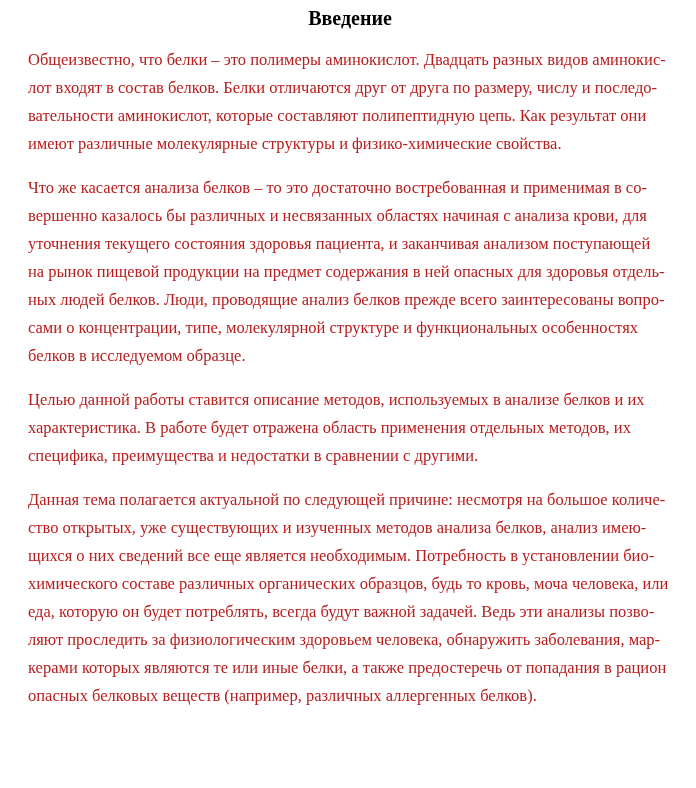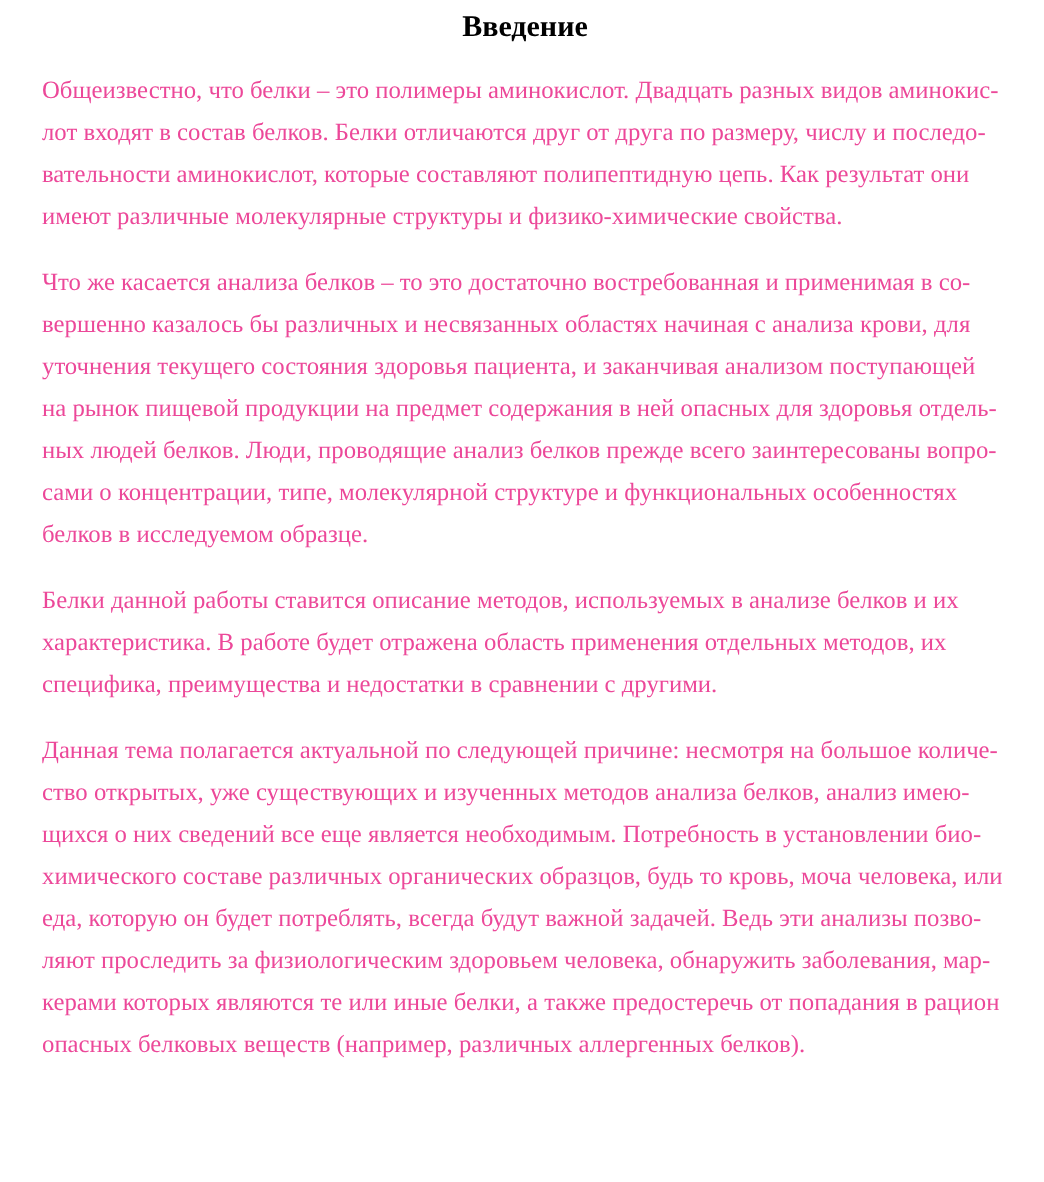--- a/index.html
+++ b/index.html
@@ -24,21 +24,21 @@
       font-size: 20px;
       line-height: 24px;
       font-weight: bold;
       color: #000000;
     }
     .paragraph {
       margin: 16px 0 10px 0;
       font-size: 16.5px;
       line-height: 28px;
       white-space: pre;
-      color: #ec4899;
+      color: #b91c1c;
     }
   </style>
 </head>
 <body>
 
 <div class="page">
   <h1 class="doc-title">Введение</h1>
 
   <p class="paragraph">Общеизвестно, что белки – это полимеры аминокислот. Двадцать разных видов аминокис-
 лот входят в состав белков. Белки отличаются друг от друга по размеру, числу и последо-
@@ -46,21 +46,21 @@
 имеют различные молекулярные структуры и физико-химические свойства.</p>
 
   <p class="paragraph">Что же касается анализа белков – то это достаточно востребованная и применимая в со-
 вершенно казалось бы различных и несвязанных областях начиная с анализа крови, для
 уточнения текущего состояния здоровья пациента, и заканчивая анализом поступающей
 на рынок пищевой продукции на предмет содержания в ней опасных для здоровья отдель-
 ных людей белков. Люди, проводящие анализ белков прежде всего заинтересованы вопро-
 сами о концентрации, типе, молекулярной структуре и функциональных особенностях
 белков в исследуемом образце.</p>
 
-  <p class="paragraph">Белки данной работы ставится описание методов, используемых в анализе белков и их
+  <p class="paragraph">Целью данной работы ставится описание методов, используемых в анализе белков и их
 характеристика. В работе будет отражена область применения отдельных методов, их
 специфика, преимущества и недостатки в сравнении с другими.</p>
 
   <p class="paragraph">Данная тема полагается актуальной по следующей причине: несмотря на большое количе-
 ство открытых, уже существующих и изученных методов анализа белков, анализ имею-
 щихся о них сведений все еще является необходимым. Потребность в установлении био-
 химического составе различных органических образцов, будь то кровь, моча человека, или
 еда, которую он будет потреблять, всегда будут важной задачей. Ведь эти анализы позво-
 ляют проследить за физиологическим здоровьем человека, обнаружить заболевания, мар-
 керами которых являются те или иные белки, а также предостеречь от попадания в рацион

